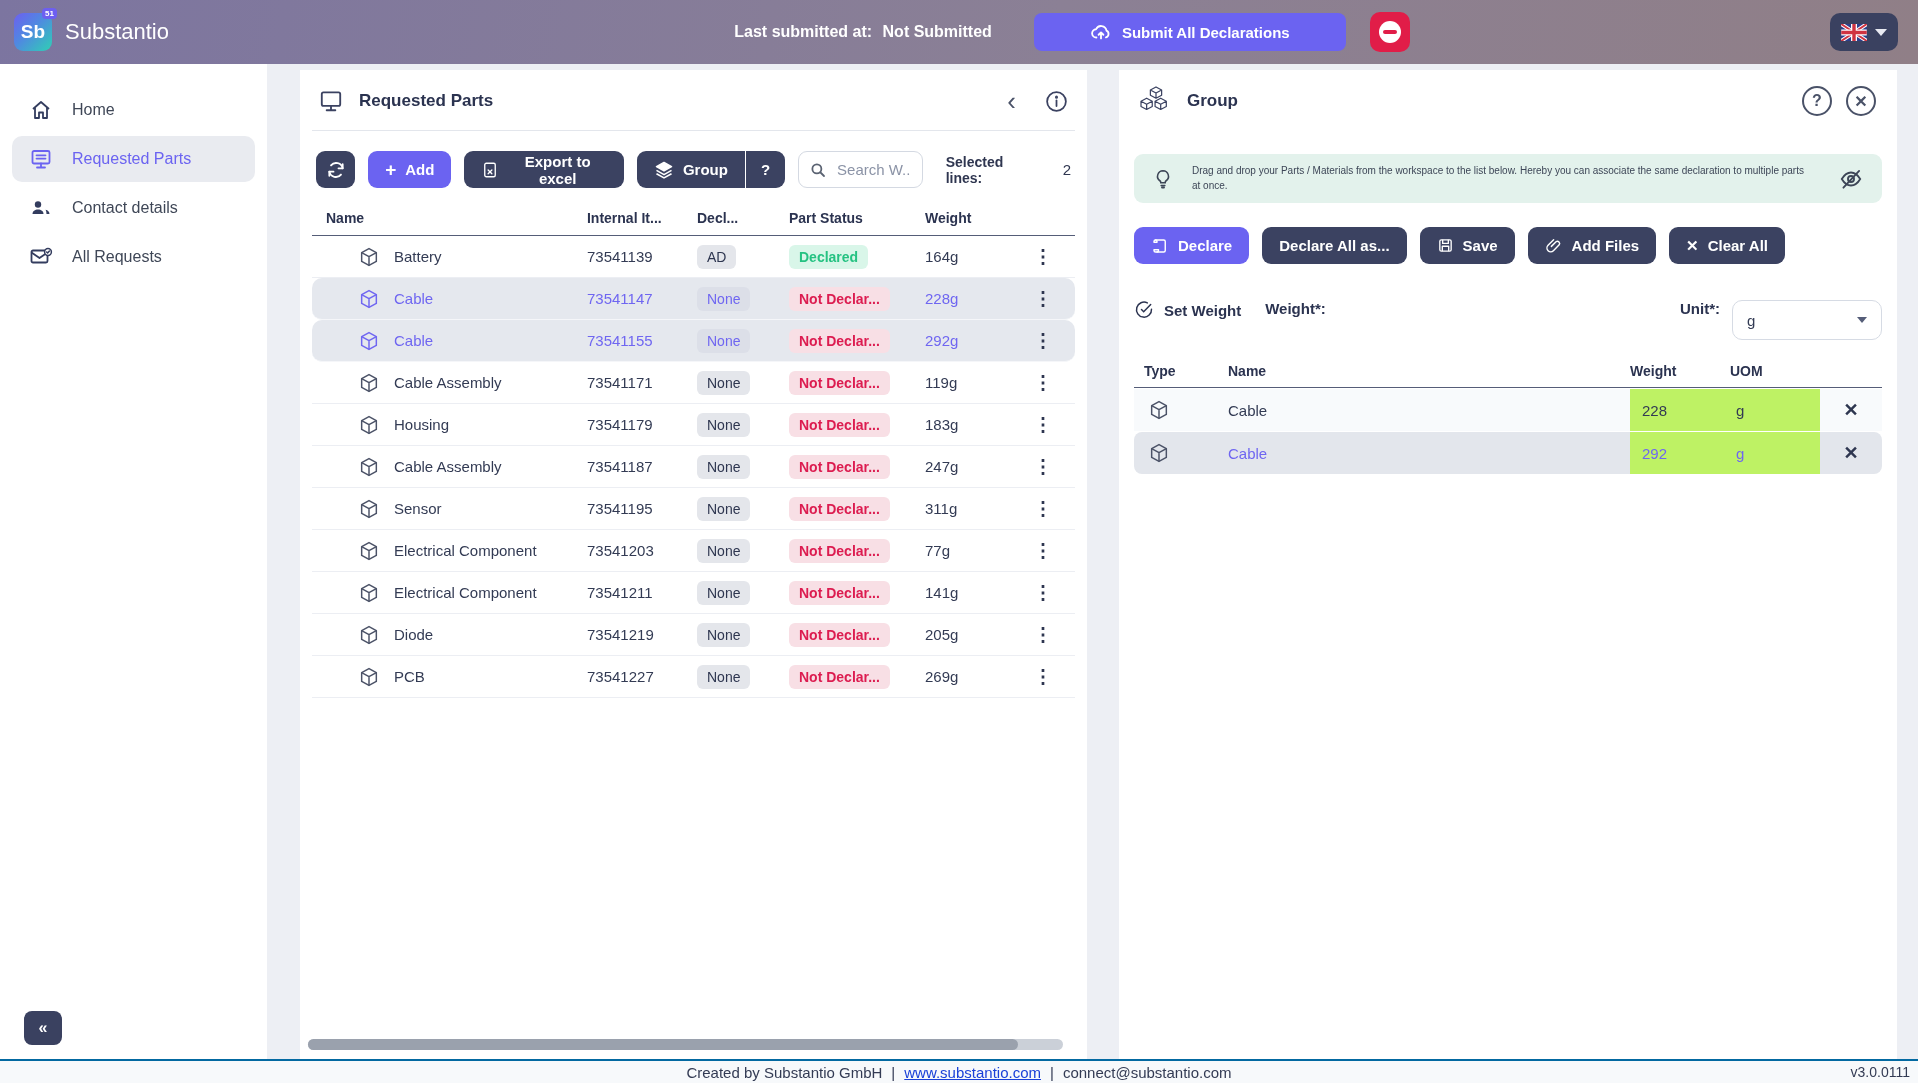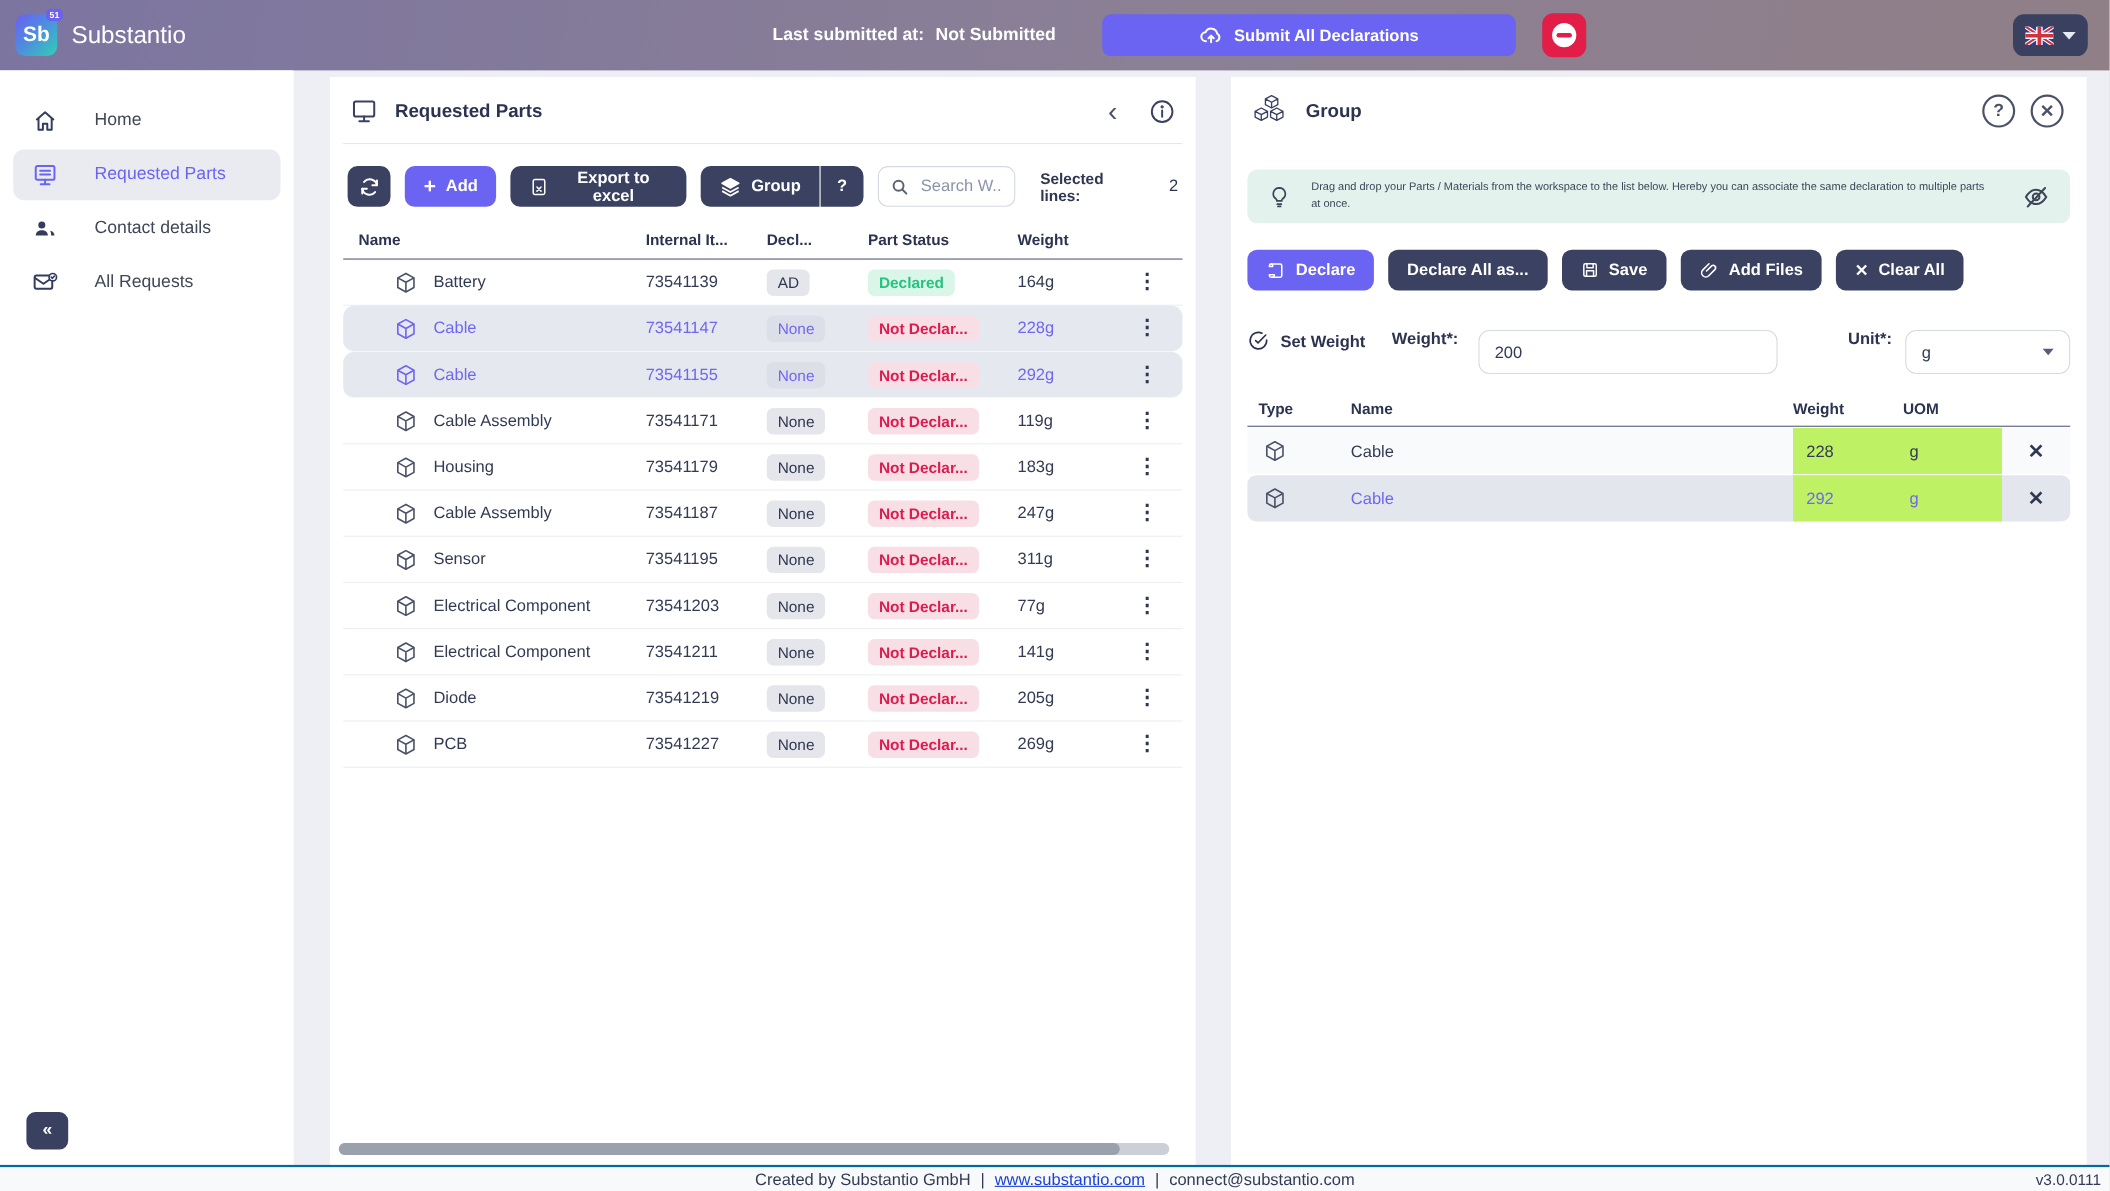--- a/index.html
+++ b/index.html
@@ -13,34 +13,34 @@
   .logo-tile{position:relative;width:38px;height:38px;border-radius:9px;
     background:linear-gradient(135deg,#6d5ff0 0%,#4f8ae0 45%,#2fd0b4 100%);
     display:flex;align-items:center;justify-content:center;}
   .logo-sb{color:#fff;font-size:19px;font-weight:bold;}
   .logo-sup{position:absolute;top:-5px;right:-5px;background:#6d5ff0;color:#fff;font-size:8px;
     padding:1px 3px;border-radius:4px;font-weight:bold;}
   .brand-name{color:#fff;font-size:22px;}
   .topbar-center{flex:1;display:flex;align-items:center;justify-content:center;gap:42px;}
   .last-submitted{color:#fff;font-size:16px;font-weight:600;}
   .last-submitted b{font-weight:bold;margin-left:6px;}
-  .submit-all{height:38px;padding:0 88px;background:#6b63f1;border:none;border-radius:8px;color:#fff;
+  .submit-all{height:38px;padding:0 56px;background:#6b63f1;border:none;border-radius:8px;color:#fff;
     font-size:15px;font-weight:bold;display:flex;align-items:center;gap:10px;cursor:pointer;}
   .stop-btn{width:40px;height:40px;border-radius:10px;background:#e11d48;border:none;display:flex;
     align-items:center;justify-content:center;cursor:pointer;margin-left:-18px;}
   .stop-inner{width:22px;height:22px;background:#fff;border-radius:50%;position:relative;}
   .stop-inner::after{content:"";position:absolute;left:4px;right:4px;top:9px;height:4px;background:#e11d48;border-radius:2px;}
   .lang-pill{width:68px;height:38px;background:#3a4160;border-radius:10px;display:flex;align-items:center;
     justify-content:center;gap:8px;cursor:pointer;margin-right:6px;}
   .chev-down{width:0;height:0;border-left:6px solid transparent;border-right:6px solid transparent;border-top:7px solid #e8eaf2;}
 
   
   .body-row{flex:1;display:flex;min-height:0;}
   .sidebar{flex:0 0 267px;background:#fff;padding-top:20px;position:relative;}
-  .nav-item{height:46px;margin:3px 12px;display:flex;align-items:center;gap:32px;padding:0 16px;
+  .nav-item{height:46px;margin:3px 12px;display:flex;align-items:center;gap:18px;padding:0 16px;
     border-radius:10px;color:#3f4757;font-size:16px;cursor:pointer;}
   .nav-item .nicon{width:26px;height:26px;color:#333c5e;display:flex;align-items:center;justify-content:center;}
   .nav-item.active{background:#e9ebf0;color:#6b63f1;}
   .nav-item.active .nicon{color:#6b63f1;}
   .collapse-btn{position:absolute;bottom:14px;left:24px;width:38px;height:34px;background:#3a4160;color:#fff;
     border:none;border-radius:8px;font-size:16px;font-weight:bold;cursor:pointer;}
 
   .content{flex:1;display:flex;gap:32px;padding:6px 21px 0 33px;min-height:0;}
   .card{background:#fff;display:flex;flex-direction:column;min-height:0;}
   .main-card{flex:1.02;position:relative;padding:0 12px;}
@@ -585,21 +585,20 @@
           <span class="sw-label">
             <span>
               <svg width="20" height="20" viewBox="0 0 24 24" fill="none" stroke="#2b3350" stroke-width="1.8" stroke-linecap="round">
                 <path d="M21 11 a9 9 0 1 1 -5-7.5"></path>
                 <path d="M9 11.5 l2.6 2.6 L20 5.5"></path>
               </svg>
             </span>
             <span>Set Weight</span>
           </span>
           <span class="w-label">Weight*:</span>
-          <input class="weight-input" value="200" style="">
           <span class="unit-label">Unit*:</span>
           <span class="unit-select">
             <span>g</span>
             <span class="sel-chev"></span>
           </span>
         </div>
 
         <div class="gthead">
           <span class="g-type">Type</span>
           <span class="g-name">Name</span>

